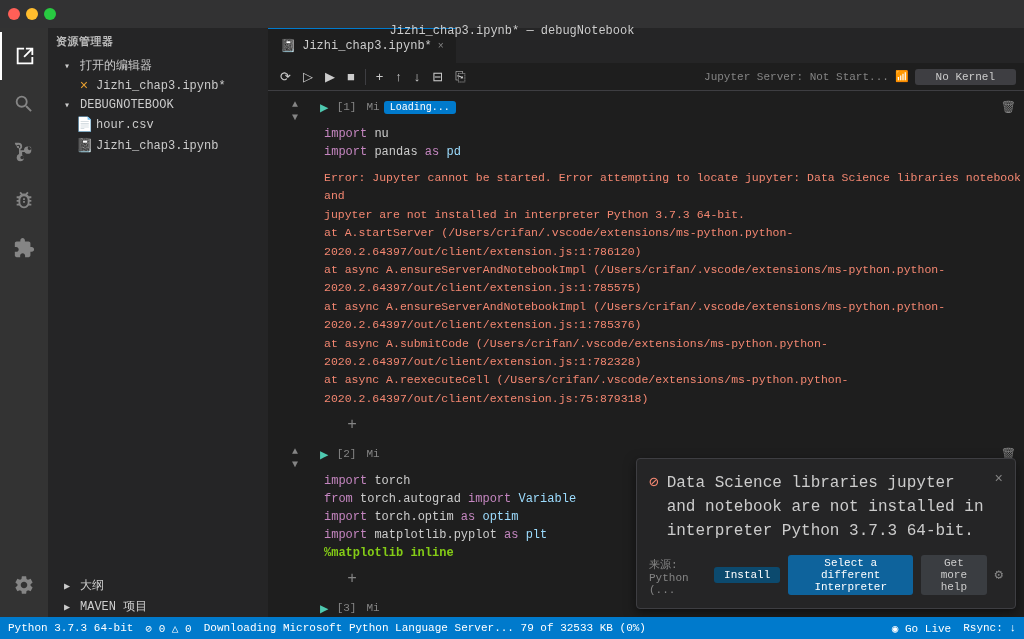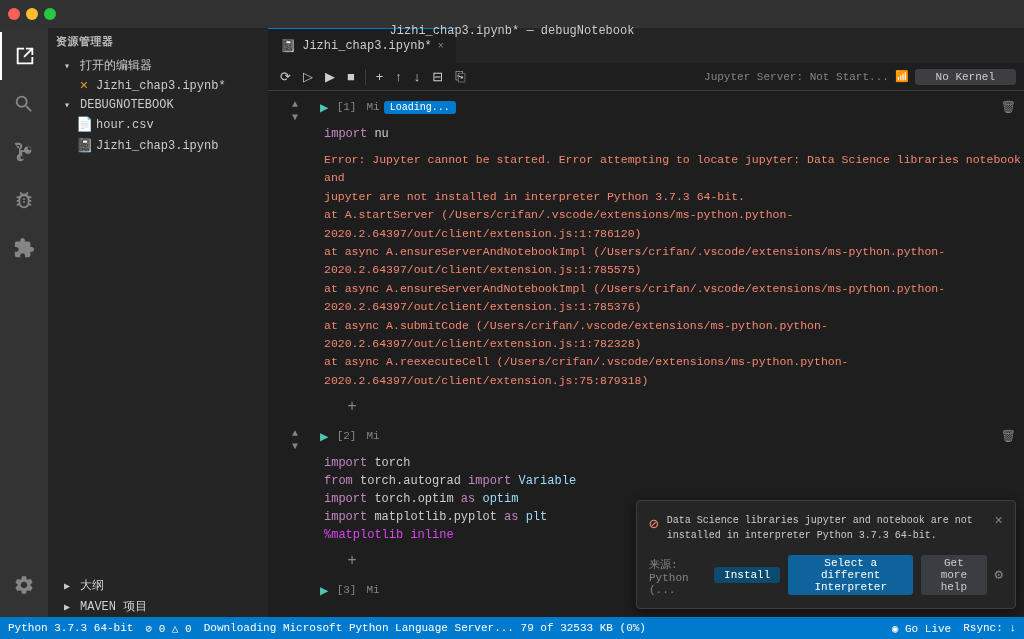--- a/index.html
+++ b/index.html
@@ -323,21 +323,21 @@
       gap: 8px;
     }
     .notif-error-icon {
       color: #f48771;
       font-size: 16px;
       flex-shrink: 0;
       margin-top: 1px;
     }
     .notif-text {
       flex: 1;
-      font-size: 10px;
+      font-size: 16px;
       color: #cccccc;
       line-height: 1.5;
     }
     .notif-source {
       font-size: 11px;
       color: #858585;
       margin-top: 4px;
     }
     .notif-close {
       color: #858585;
@@ -534,20 +534,23 @@
             <span class="run-btn">▶</span>
             <span class="cell-number">[1]</span>
             <span class="cell-label">Mi</span>
             <span class="loading-badge">Loading...</span>
             <span class="cell-delete">🗑</span>
           </div>
           <div class="cell-code">
             <div>
               <span class="kw-import">import </span><span>nu</span>
             </div>
+            <div>
+              <span class="kw-import">import </span><span>pandas </span><span class="kw-as">as </span><span class="var">pd</span>
+            </div>
           </div>
           <div class="error-output">Error: Jupyter cannot be started. Error attempting to locate jupyter: Data Science libraries notebook and
 jupyter are not installed in interpreter Python 3.7.3 64-bit.
 at A.startServer (/Users/crifan/.vscode/extensions/ms-python.python-
 2020.2.64397/out/client/extension.js:1:786120)
 at async A.ensureServerAndNotebookImpl (/Users/crifan/.vscode/extensions/ms-python.python-
 2020.2.64397/out/client/extension.js:1:785575)
 at async A.ensureServerAndNotebookImpl (/Users/crifan/.vscode/extensions/ms-python.python-
 2020.2.64397/out/client/extension.js:1:785376)
 at async A.submitCode (/Users/crifan/.vscode/extensions/ms-python.python-
@@ -573,21 +576,21 @@
             <span class="run-btn">▶</span>
             <span class="cell-number">[2]</span>
             <span class="cell-label">Mi</span>
             <span class="cell-delete">🗑</span>
           </div>
           <div class="cell-code">
             <div><span class="kw-import">import </span><span>torch</span></div>
             <div><span class="kw-from">from </span><span>torch.autograd </span><span class="kw-import">import </span><span class="var">Variable</span></div>
             <div><span class="kw-import">import </span><span>torch.optim </span><span class="kw-as">as </span><span class="var">optim</span></div>
             <div><span class="kw-import">import </span><span>matplotlib.pyplot </span><span class="kw-as">as </span><span class="var">plt</span></div>
-            <div><span style="color:#d946ef;">%matplotlib inline</span></div>
+            <div><span style="color:#84cc16;font-weight:bold;">%matplotlib inline</span></div>
           </div>
         </div>
       </div>
 
       <div style="display:flex;align-items:center;margin:0 50px 4px;">
         <div class="add-cell-btn">+</div>
       </div>
 
       <div class="cell">
         <div class="cell-left">

